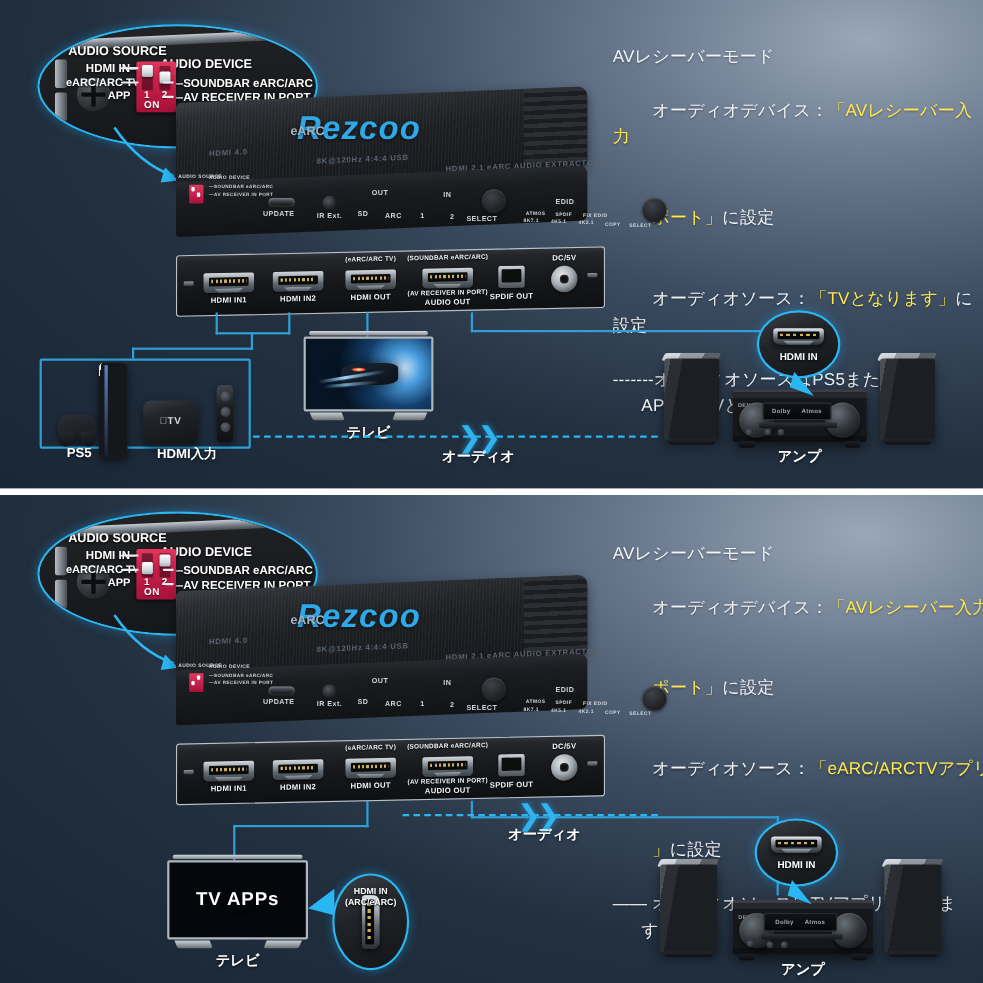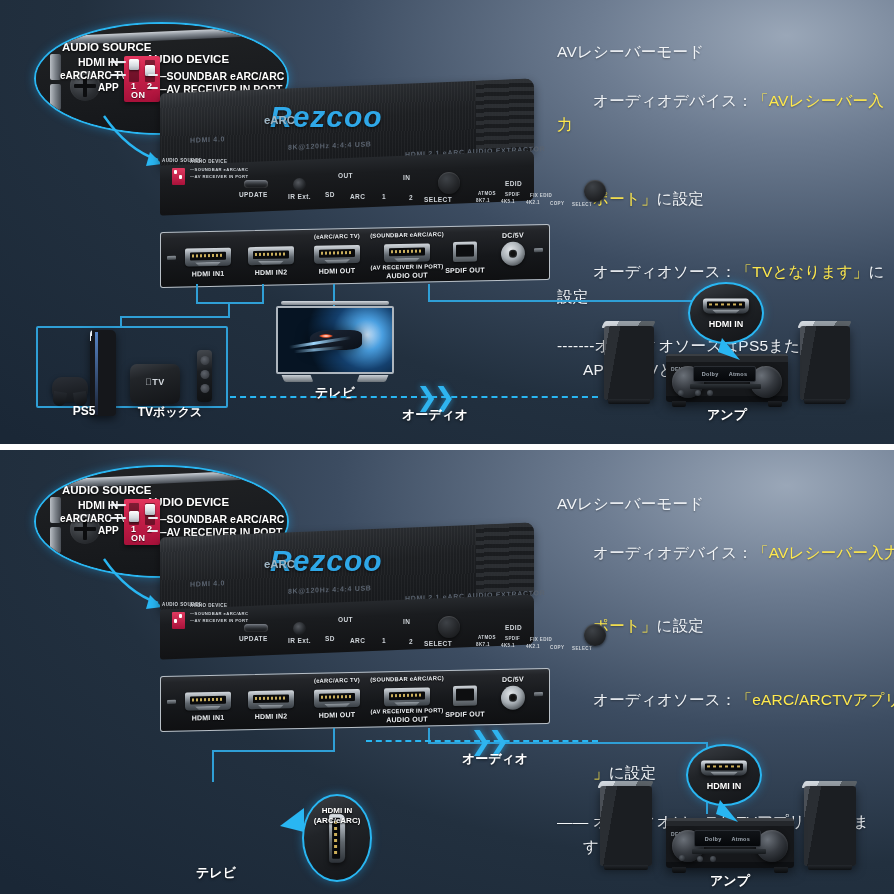--- a/index.html
+++ b/index.html
@@ -604,33 +604,33 @@
     <div class="wire v" style="left:428px; top:284px; height:18px;"></div>
     <div class="wire h" style="left:428px; top:300px; width:280px;"></div>
     <div class="wire v" style="left:706px; top:300px; height:14px;"></div>
 
     <div class="groupbox" style="left:36px; top:326px; width:192px; height:82px;"></div>
 
     <div class="ps5" style="left:52px; top:330px; width:64px; height:74px;">
       <div class="tower"></div>
       <div class="pad"></div>
     </div>
-    <span class="caption" style="left:52px; top:404px; width:64px; font-size:12px;">PS5</span>
+    <span class="caption" style="left:40px; top:404px; width:64px; font-size:12px;">PS5</span>
 
     <div class="atv" style="left:130px; top:348px; width:80px; height:56px;">
       <div class="cube">
         <span class="logo"><span>TV</span></span>
       </div>
       <div class="remote">
         <i style="top:6px;"></i>
           <i style="top:20px;"></i>
           <i style="top:34px;"></i>
       </div>
     </div>
-    <span class="caption" style="left:124px; top:404px; width:92px; font-size:12px;">TVボックス</span>
+    <span class="caption" style="left:124px; top:404px; width:92px; font-size:12px;">HDMI入力</span>
 
     <div class="tv" style="left:276px; top:306px; width:118px; height:68px;">
       <div class="bar"></div>
       <div class="screen art">
         <div class="carbody"></div>
         <div class="hl1"></div>
         <div class="streak"></div>
         <div class="streak s2"></div>
       </div>
       <div class="stand"></div>
@@ -839,20 +839,27 @@
     </div>
 
     <div class="wire v" style="left:333px; top:278px; height:24px;"></div>
     <div class="wire h" style="left:212px; top:300px; width:123px;"></div>
     <div class="wire v" style="left:212px; top:300px; height:32px;"></div>
 
     <div class="wire v" style="left:428px; top:278px; height:16px;"></div>
     <div class="wire h" style="left:428px; top:292px; width:280px;"></div>
     <div class="wire v" style="left:706px; top:292px; height:72px;"></div>
 
+    <div class="tv" style="left:152px; top:332px; width:128px; height:72px;">
+      <div class="bar"></div>
+      <div class="screen">
+        <div class="tvtext" style="font-size:17px;">TV APPs</div>
+      </div>
+      <div class="stand"></div>
+    </div>
     <span class="caption" style="left:152px; top:414px; width:128px; font-size:13px;">テレビ</span>
 
     <div class="bubble vert" style="left:302px; top:344px; width:70px; height:88px;">
       <div class="big" style="left:50%; transform:translate(-50%,-50%);">
         <div class="m"></div>
           <div class="p"></div>
       </div>
       <span class="cap">
         <span>HDMI IN</span><br>
         <span>(ARC/eARC)</span>

